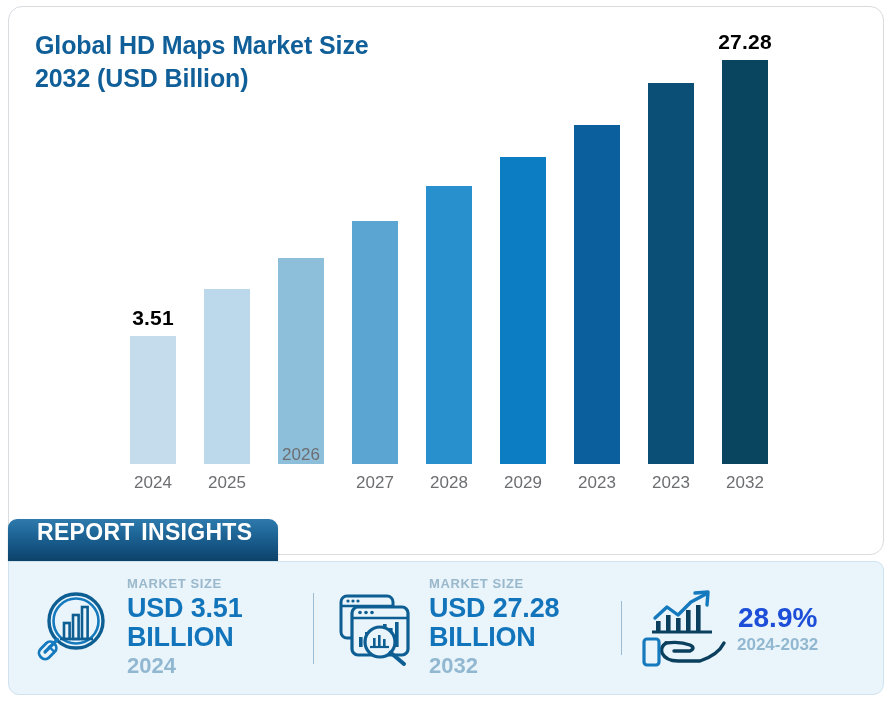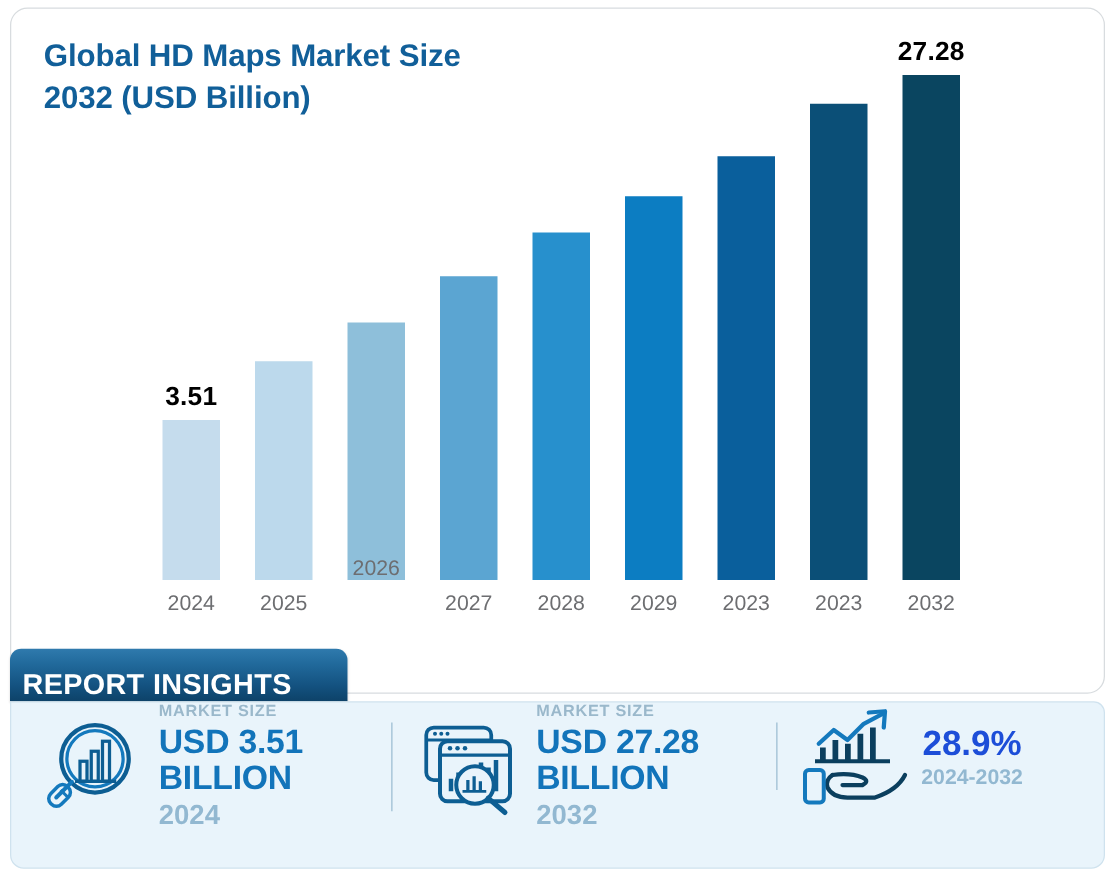--- a/index.html
+++ b/index.html
@@ -90,43 +90,43 @@
   
   .insights-banner {
     position: absolute;
     left: 8px;
     top: 519px;
     width: 270px;
     height: 42px;
     background: linear-gradient(to bottom, #2f7aad 0%, #216a9c 28%, #13517f 72%, #0d4268 100%);
     border-radius: 9px 9px 0 0;
     display: flex;
-    align-items: flex-end;
-    padding-left: 10px;
+    align-items: flex-start;
+    padding-left: 29px;
     box-shadow: 0 1px 2px rgba(0,0,0,0.18);
   }
   .insights-banner-text {
     color: #ffffff;
     font-size: 23px;
     font-weight: bold;
     letter-spacing: 0.3px;
   }
 
   
   .insights-panel {
     position: absolute;
     left: 8px;
     top: 561px;
     width: 876px;
     height: 134px;
     background: #e9f4fb;
     border: 1px solid #cfe2ee;
     border-radius: 0 9px 11px 11px;
     display: flex;
-    align-items: flex-start;
+    align-items: center;
   }
 
   .insight-card {
     display: flex;
     align-items: center;
     position: relative;
     padding: 0 6px;
   }
   .insight-card.c1 { width: 304px; padding-left: 18px; }
   .insight-card.c2 { width: 308px; padding-left: 16px; }

